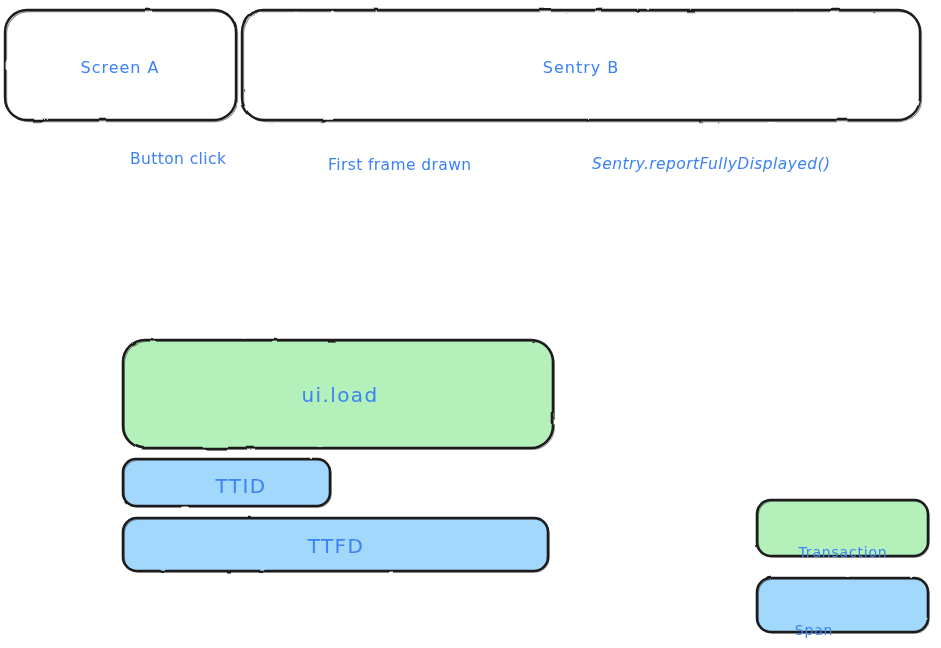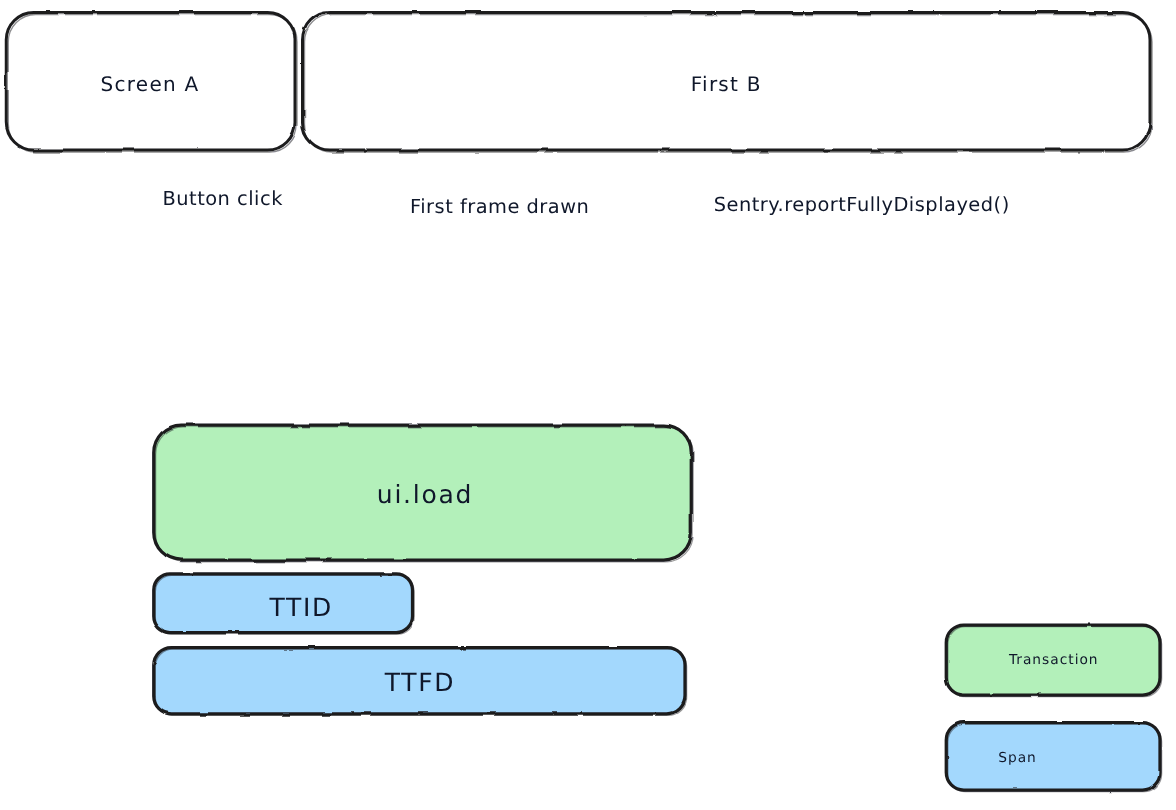--- a/index.html
+++ b/index.html
@@ -16,41 +16,42 @@
   }
   #canvas {
     position: absolute;
     top: 0; left: 0;
     width: 941px;
     height: 648px;
   }
   .hand-text {
     position: absolute;
     font-family: "DejaVu Sans", sans-serif;
-    color: #0f172a;
+    color: #3b82f6;
     font-size: 15px;
     letter-spacing: 0.6px;
     white-space: nowrap;
     -webkit-font-smoothing: antialiased;
   }
   .screen-label {
     font-size: 16px;
     letter-spacing: 1px;
   }
   .marker-label {
     font-size: 15.5px;
     letter-spacing: 0.4px;
   }
   .bar-label {
     font-size: 20px;
     letter-spacing: 1.4px;
   }
   .legend-label {
-    font-size: 11px;
+    font-size: 14px;
     letter-spacing: 0.8px;
+    margin-top: 24px;
   }
   .centered {
     transform: translate(-50%, -50%);
     text-align: center;
   }
 </style>
 </head>
 <body>
 
 <svg id="canvas" viewBox="0 0 941 648" xmlns="http://www.w3.org/2000/svg">
@@ -110,27 +111,27 @@
   </g>
 
   <g filter="url(#rough2)">
     <rect x="757" y="578" width="171" height="54" rx="14" ry="14" fill="#a3d8fd" stroke="#1b1b1f" stroke-width="2.6" stroke-linejoin="round"></rect>
     <rect x="758.3" y="579.3" width="171" height="54" rx="14" ry="14" fill="none" stroke="#1b1b1f" stroke-width="1" stroke-opacity="0.45" stroke-linejoin="round"></rect>
   </g>
 </svg>
 
 <div class="hand-text screen-label centered" style="left:120px; top:67px;">Screen A</div>
 
-<div class="hand-text screen-label centered" style="left:581px; top:67px;">First B</div>
+<div class="hand-text screen-label centered" style="left:581px; top:67px;">Sentry B</div>
 
 <div class="hand-text marker-label" style="left:130px; top:150px;text-align:right;">Button click</div>
 
 <div class="hand-text marker-label" style="left:328px; top:156px;">First frame drawn</div>
 
-<div class="hand-text marker-label" style="left:571px; top:155px;">Sentry.reportFullyDisplayed()</div>
+<div class="hand-text marker-label" style="left:592px; top:155px;font-style:italic;">Sentry.reportFullyDisplayed()</div>
 
 <div class="hand-text bar-label centered" style="left:340px; top:395px;">ui.load</div>
 
 <div class="hand-text bar-label centered" style="left:226px; top:486px;margin-left:15px;">TTID</div>
 
 <div class="hand-text bar-label centered" style="left:336px; top:546px;">TTFD</div>
 
 <div class="hand-text legend-label centered" style="left:843px; top:528px;">Transaction</div>
 
 <div class="hand-text legend-label centered" style="left:814px; top:606px;">Span</div>

